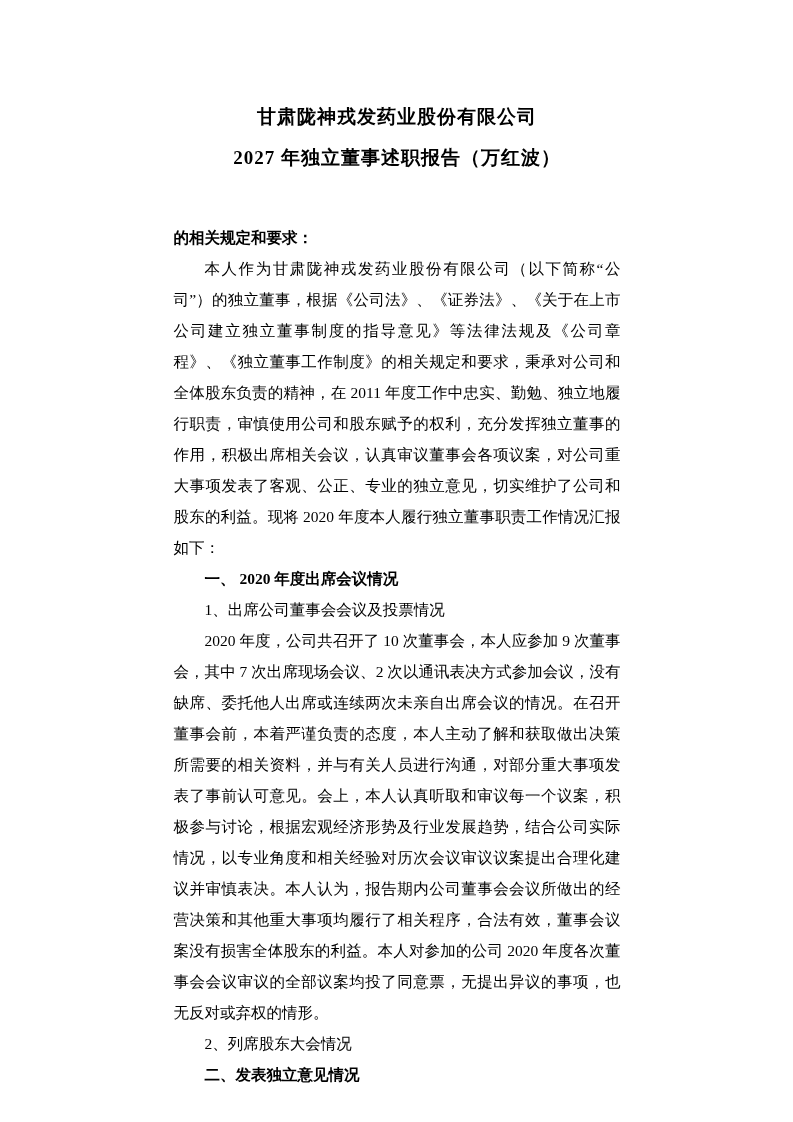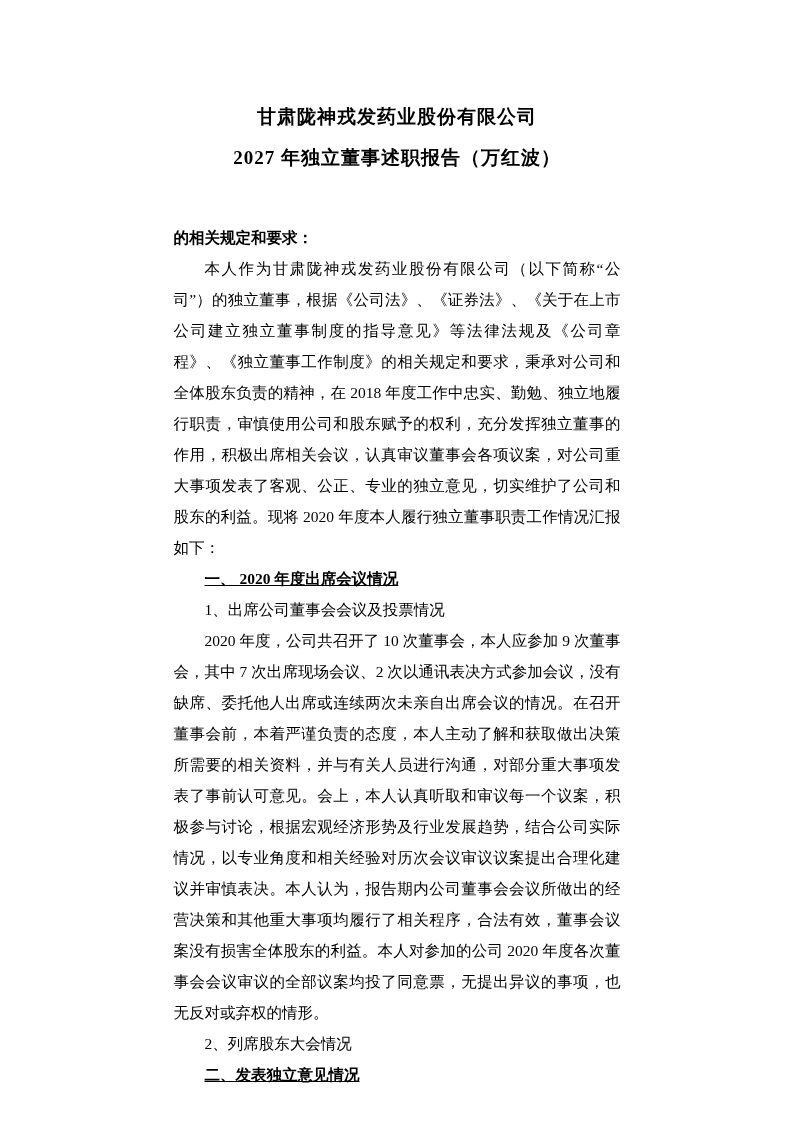--- a/index.html
+++ b/index.html
@@ -40,21 +40,20 @@
   }
   .salutation {
     font-weight: bold;
   }
   .para {
     text-indent: 2em;
   }
   .section-heading {
     font-weight: bold;
     text-indent: 2em;
-    text-decoration: underline;
   }
   .sub-item {
     text-indent: 2em;
   }
   .para-deep {
     text-indent: 2.5em;
   }
 </style>
 </head>
 <body>
@@ -63,21 +62,21 @@
 
   <div class="title-block">
     <h1 class="doc-title">甘肃陇神戎发药业股份有限公司</h1>
     <h1 class="doc-title">2027 年独立董事述职报告（万红波）</h1>
   </div>
 
   <div class="body-text">
 
     <p class="salutation">的相关规定和要求：</p>
 
-    <p class="para">本人作为甘肃陇神戎发药业股份有限公司（以下简称“公司”）的独立董事，根据《公司法》、《证券法》、《关于在上市公司建立独立董事制度的指导意见》等法律法规及《公司章程》、《独立董事工作制度》的相关规定和要求，秉承对公司和全体股东负责的精神，在 2018 年度工作中忠实、勤勉、独立地履行职责，审慎使用公司和股东赋予的权利，充分发挥独立董事的作用，积极出席相关会议，认真审议董事会各项议案，对公司重大事项发表了客观、公正、专业的独立意见，切实维护了公司和股东的利益。现将 2020 年度本人履行独立董事职责工作情况汇报如下：</p>
+    <p class="para">本人作为甘肃陇神戎发药业股份有限公司（以下简称“公司”）的独立董事，根据《公司法》、《证券法》、《关于在上市公司建立独立董事制度的指导意见》等法律法规及《公司章程》、《独立董事工作制度》的相关规定和要求，秉承对公司和全体股东负责的精神，在 2011 年度工作中忠实、勤勉、独立地履行职责，审慎使用公司和股东赋予的权利，充分发挥独立董事的作用，积极出席相关会议，认真审议董事会各项议案，对公司重大事项发表了客观、公正、专业的独立意见，切实维护了公司和股东的利益。现将 2020 年度本人履行独立董事职责工作情况汇报如下：</p>
 
     <p class="section-heading">一、 2020 年度出席会议情况</p>
 
     <p class="sub-item">1、出席公司董事会会议及投票情况</p>
 
     <p class="para">2020 年度，公司共召开了 10 次董事会，本人应参加 9 次董事会，其中 7 次出席现场会议、2 次以通讯表决方式参加会议，没有缺席、委托他人出席或连续两次未亲自出席会议的情况。在召开董事会前，本着严谨负责的态度，本人主动了解和获取做出决策所需要的相关资料，并与有关人员进行沟通，对部分重大事项发表了事前认可意见。会上，本人认真听取和审议每一个议案，积极参与讨论，根据宏观经济形势及行业发展趋势，结合公司实际情况，以专业角度和相关经验对历次会议审议议案提出合理化建议并审慎表决。本人认为，报告期内公司董事会会议所做出的经营决策和其他重大事项均履行了相关程序，合法有效，董事会议案没有损害全体股东的利益。本人对参加的公司 2020 年度各次董事会会议审议的全部议案均投了同意票，无提出异议的事项，也无反对或弃权的情形。</p>
 
     <p class="sub-item">2、列席股东大会情况</p>
 
 

